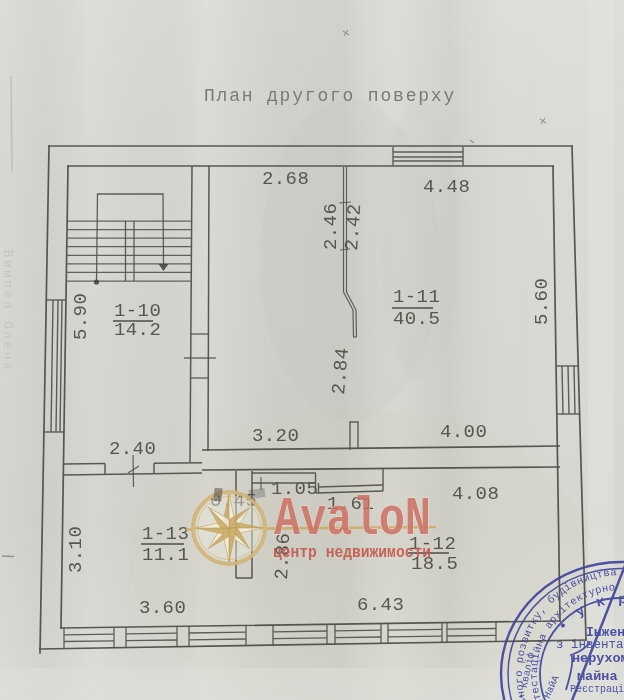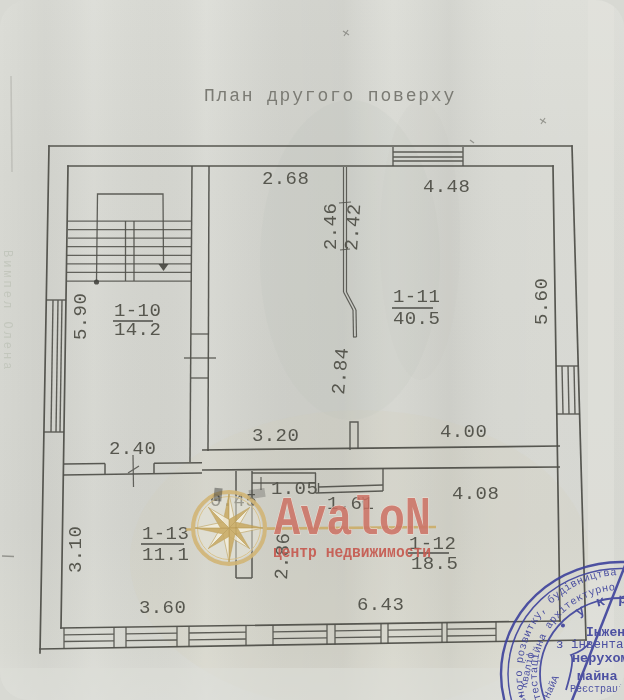--- a/index.html
+++ b/index.html
@@ -1,16 +1,16 @@
 <!DOCTYPE html>
 <html><head>
 <meta charset="utf-8">
 <style>
 html,body{margin:0;padding:0;background:#d8d9d3;}
-#page{position:relative;width:624px;height:700px;overflow:hidden;font-family:"Liberation Sans",sans-serif;border-radius:28px;}
+#page{position:relative;width:624px;height:700px;overflow:hidden;font-family:"Liberation Sans",sans-serif;}
 svg text{font-family:"Liberation Mono",monospace;}
 </style>
 </head>
 <body>
 <div id="page">
 <svg width="624" height="700" viewBox="0 0 624 700">
 <defs>
 <linearGradient id="paper" x1="0" y1="0" x2="0" y2="1">
 <stop offset="0" stop-color="#dcddd7"></stop>
 <stop offset="0.25" stop-color="#d7d8d2"></stop>

